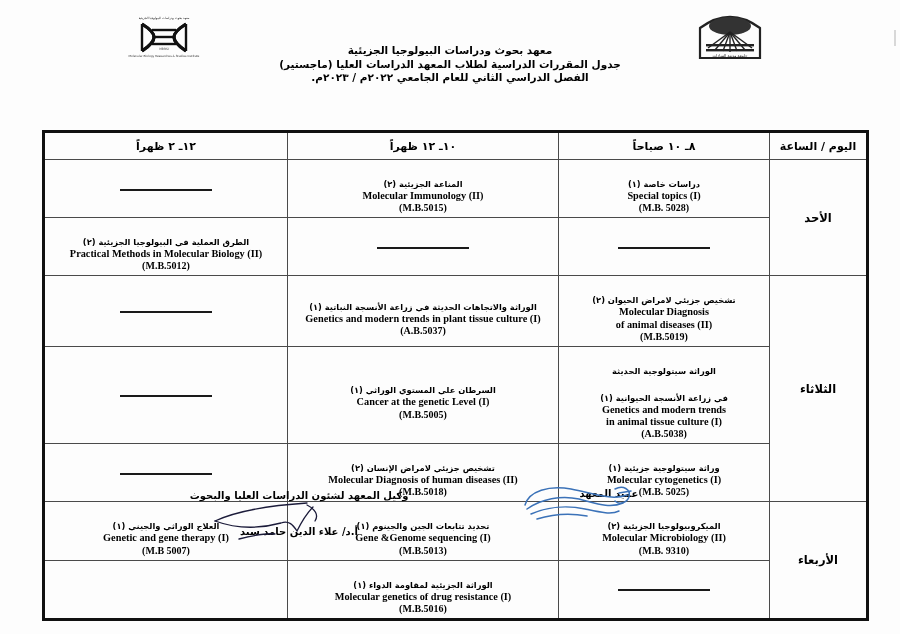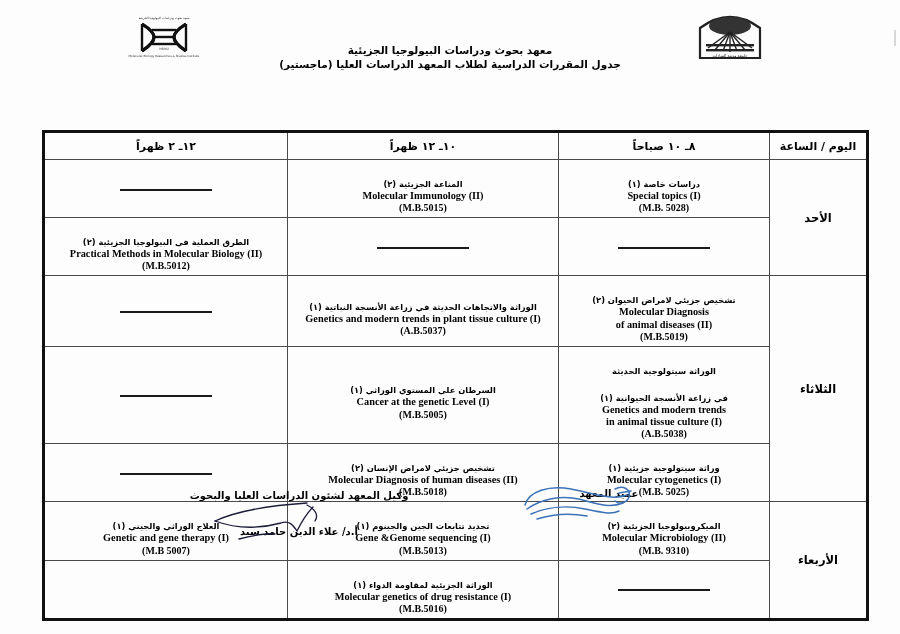--- a/index.html
+++ b/index.html
@@ -212,20 +212,21 @@
       </g>
       <rect x="12" y="36" width="48" height="2.4" fill="#222"></rect>
       <rect x="12" y="41" width="48" height="2.4" fill="#222"></rect>
       <text x="36" y="49" font-size="4" text-anchor="middle" fill="#222" font-family="DejaVu Sans, sans-serif">جامعة مدينة السادات</text>
     </svg>
   </div>
 
   <div class="header-block">
     <div class="hline">معهد بحوث ودراسات البيولوجيا الجزيئية</div>
     <div class="hline">جدول المقررات الدراسية لطلاب المعهد الدراسات العليا (ماجستير)</div>
+    <div class="hline">الفصل الدراسي الثاني للعام الجامعي ٢٠٢٢م / ٢٠٢٣م.</div>
   </div>
 
   <div class="table-wrap">
     <table class="schedule">
       <thead>
         <tr>
           <th class="col-day">اليوم / الساعة</th>
           <th class="col-8">٨ـ ١٠ صباحاً</th>
           <th class="col-10">١٠ـ ١٢ ظهراً</th>
           <th class="col-12">١٢ـ ٢ ظهراً</th>

